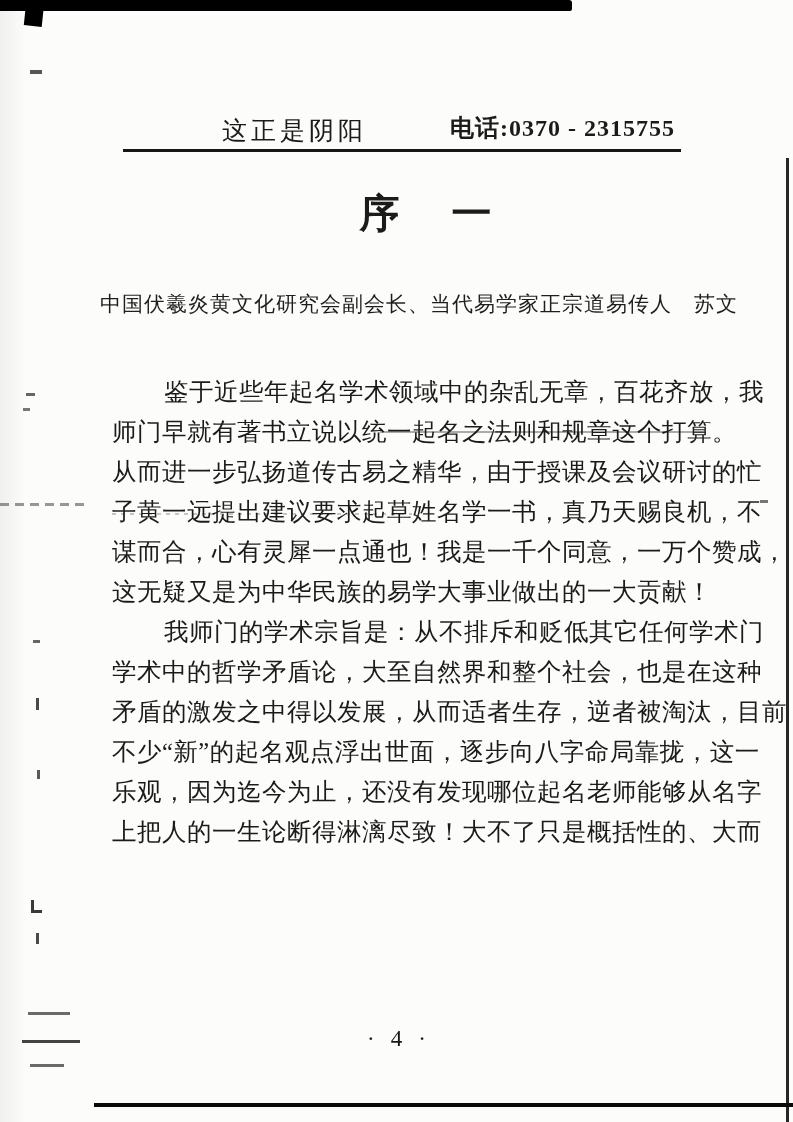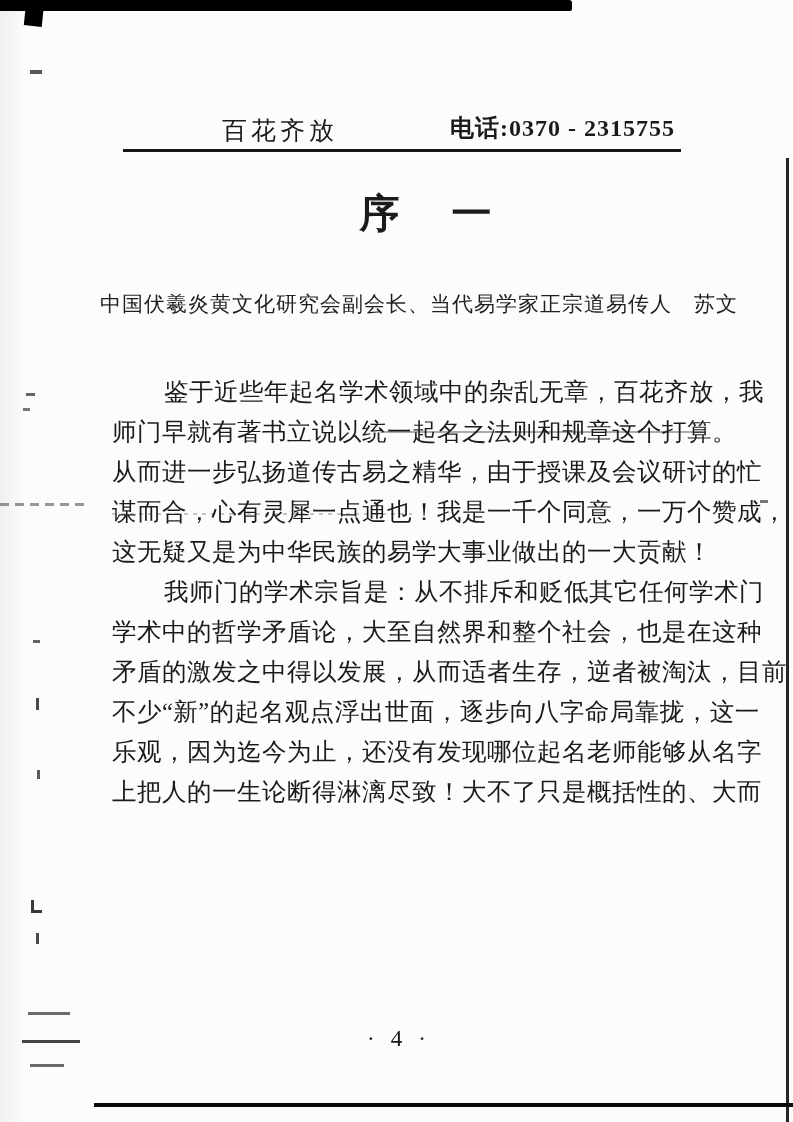--- a/index.html
+++ b/index.html
@@ -101,32 +101,33 @@
   <div class="artifact sp4"></div>
   <div class="artifact sp5"></div>
   <div class="artifact sp6"></div>
   <div class="artifact sp7"></div>
   <div class="artifact sp8"></div>
   <div class="artifact sp9"></div>
   <div class="artifact sp10"></div>
   <div class="artifact sp11"></div>
   <div class="artifact sp12"></div>
 
-  <div class="header-title">百花齐放</div>
+  <div class="header-title">这正是阴阳</div>
   <div class="header-phone">电话:0370 - 2315755</div>
   <div class="header-rule"></div>
 
   <div class="preface-title">序　一</div>
 
   <div class="attribution">中国伏羲炎黄文化研究会副会长、当代易学家正宗道易传人　苏文</div>
 
   <div class="body-text">
     <div class="body-line indent">鉴于近些年起名学术领域中的杂乱无章，百花齐放，我</div>
     <div class="body-line">师门早就有著书立说以统一起名之法则和规章这个打算。</div>
     <div class="body-line">从而进一步弘扬道传古易之精华，由于授课及会议研讨的忙</div>
+    <div class="body-line">子黄一远提出建议要求起草姓名学一书，真乃天赐良机，不</div>
     <div class="body-line">谋而合，心有灵犀一点通也！我是一千个同意，一万个赞成，</div>
     <div class="body-line">这无疑又是为中华民族的易学大事业做出的一大贡献！</div>
     <div class="body-line indent">我师门的学术宗旨是：从不排斥和贬低其它任何学术门</div>
     <div class="body-line">学术中的哲学矛盾论，大至自然界和整个社会，也是在这种</div>
     <div class="body-line">矛盾的激发之中得以发展，从而适者生存，逆者被淘汰，目前</div>
     <div class="body-line">不少“新”的起名观点浮出世面，逐步向八字命局靠拢，这一</div>
     <div class="body-line">乐观，因为迄今为止，还没有发现哪位起名老师能够从名字</div>
     <div class="body-line">上把人的一生论断得淋漓尽致！大不了只是概括性的、大而</div>
   </div>
 

